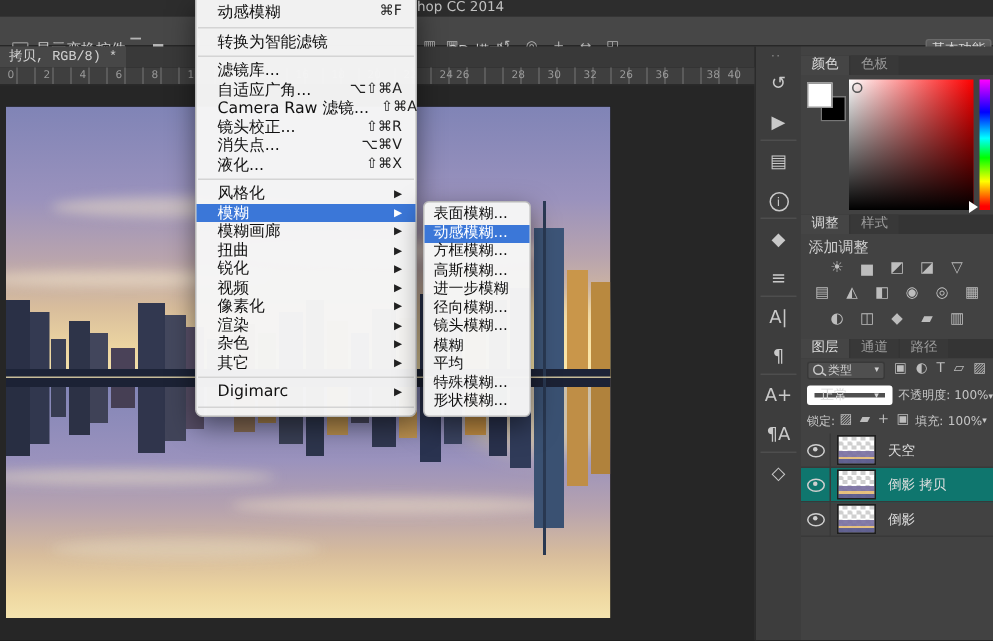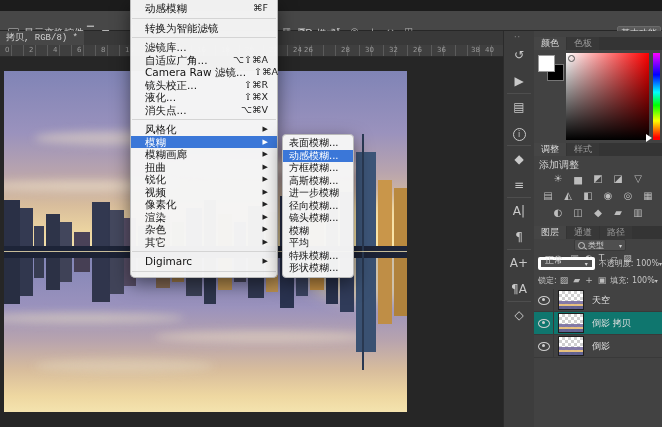--- a/index.html
+++ b/index.html
@@ -69,30 +69,30 @@
   #hue-strip{left:119px;top:22px;width:7px;height:87px;
      background:linear-gradient(to bottom,#f0f,#00f 25%,#0ff 45%,#0f0 60%,#ff0 78%,#f00 97%,#f00);}
   #hue-cursor{left:112px;top:103px;width:0;height:0;border-top:4px solid transparent;border-bottom:4px solid transparent;border-left:6px solid #fff;}
 
   
   #adj-label{left:5px;top:127px;font-size:10px;color:#cfcfcf;}
   .adj-row{position:absolute;width:128px;display:flex;justify-content:center;gap:4px;}
   .adj-icon{width:16px;height:13px;font-size:10px;line-height:13px;text-align:center;color:#bdbdbd;}
 
   
-  #kind-row{left:0;top:208px;width:128px;height:15px;background:#424242;display:flex;align-items:center;flex-direction:column;}
+  #kind-row{left:0;top:208px;width:128px;height:15px;background:#424242;display:flex;align-items:center;}
   #kind-dd{margin-left:4px;width:52px;height:12px;background:#4f4f4f;border:1px solid #393939;border-radius:2px;
            font-size:8px;color:#d0d0d0;display:flex;align-items:center;gap:3px;padding:0 3px;box-sizing:border-box;}
   .mag{display:inline-block;width:5px;height:5px;border:1px solid #c9c9c9;border-radius:50%;position:relative;}
   .mag::after{content:"";position:absolute;width:3px;height:1px;background:#c9c9c9;right:-3px;bottom:-1px;transform:rotate(35deg);}
   #kind-icons{display:flex;gap:6px;margin-left:6px;}
   .mini-icon{font-size:9px;color:#bdbdbd;line-height:15px;}
   #blend-row{left:0;top:225px;width:128px;height:15px;display:flex;align-items:center;}
-  #blend-dd{margin-left:4px;width:62px;height:13px;background:#4f4f4f;border:3px solid #ffffff;border-radius:2px;
-            font-size:9px;color:#d8d8d8;display:flex;align-items:flex-end;justify-content:space-between;padding:0 4px;box-sizing:border-box;}
+  #blend-dd{margin-left:4px;width:62px;height:13px;background:#4f4f4f;border:5px solid #ffffff;border-radius:2px;
+            font-size:9px;color:#d8d8d8;display:flex;align-items:center;justify-content:space-between;padding:0 4px;box-sizing:border-box;}
   #opacity-wrap{margin-left:4px;font-size:8px;color:#c5c5c5;white-space:nowrap;}
   #lock-row{left:0;top:242px;width:128px;height:14px;display:flex;align-items:center;font-size:8px;color:#c5c5c5;}
   #lock-icons{display:flex;gap:5px;margin-left:3px;margin-right:4px;}
   .layer-row{position:absolute;left:0;width:128px;height:23px;display:flex;align-items:center;border-bottom:1px solid #393939;box-sizing:border-box;}
   .layer-row.selected{background:#0f766e;}
   .eye-box{width:20px;height:23px;border-right:1px solid #393939;display:flex;align-items:center;justify-content:center;box-sizing:border-box;}
   .eye{width:10px;height:7px;border:1px solid #cfcfcf;border-radius:50%;position:relative;}
   .eye::after{content:"";position:absolute;left:3px;top:1.5px;width:3px;height:3px;background:#cfcfcf;border-radius:50%;}
   .thumb{width:24px;height:18px;margin-left:4px;border:1px solid #1e1e1e;
      background:
@@ -115,20 +115,23 @@
   #blur-submenu{left:282px;top:134px;width:72px;background:rgba(245,245,245,.98);
       border:1px solid #b9b9b9;border-radius:4px;box-shadow:0 6px 18px rgba(0,0,0,.5);
       padding:2px 0;box-sizing:border-box;z-index:41;}
   #blur-submenu .menu-item{padding:0 6px;font-size:10px;}
 </style>
 </head>
 <body>
 
 <div id="app">
 
+  <div class="abs" id="titlebar">
+    <div class="abs" id="title-text">hop CC 2014</div>
+  </div>
 
   <div class="abs" id="optionsbar">
     <div class="abs" id="show-transform">
       <span class="cb"></span>
       <span class="lbl">显示变换控件</span>
     </div>
     <div class="abs" id="align-icons">
         <span class="opt-icon">▔</span>
         <span class="opt-icon">▬</span>
         <span class="opt-icon">▁</span>
@@ -403,27 +406,27 @@
       </div>
       <div class="menu-item">
         <span>Camera Raw 滤镜...</span>
         <span class="sc">⇧⌘A</span>
       </div>
       <div class="menu-item">
         <span>镜头校正...</span>
         <span class="sc">⇧⌘R</span>
       </div>
       <div class="menu-item">
+        <span>消失点...</span>
+        <span class="sc">⌥⌘V</span>
+      </div>
+      <div class="menu-item">
         <span>液化...</span>
         <span class="sc">⇧⌘X</span>
       </div>
-      <div class="menu-item">
-        <span>消失点...</span>
-        <span class="sc">⌥⌘V</span>
-      </div>
       <div class="menu-sep"></div>
       <div class="menu-item">
         <span>风格化</span>
         <span class="arr">▶</span>
       </div>
       <div class="menu-item hl">
         <span>模糊</span>
         <span class="arr">▶</span>
       </div>
       <div class="menu-item">

